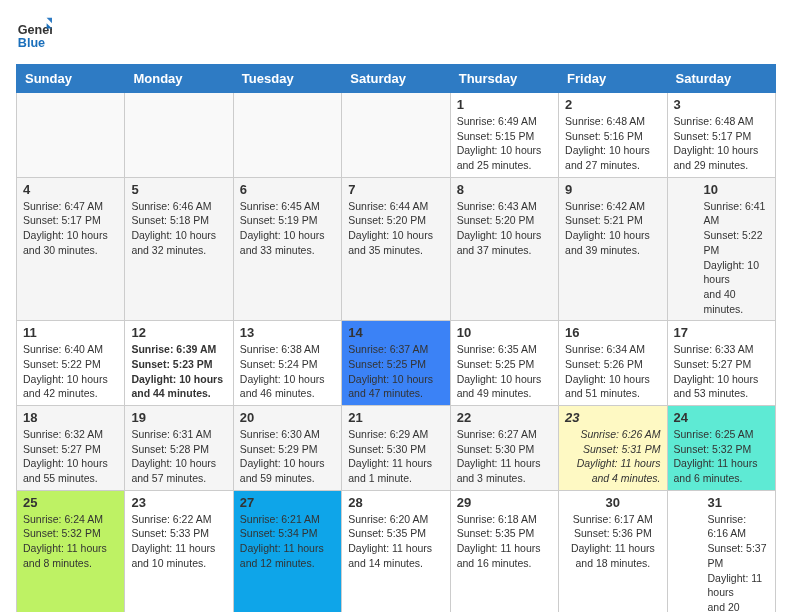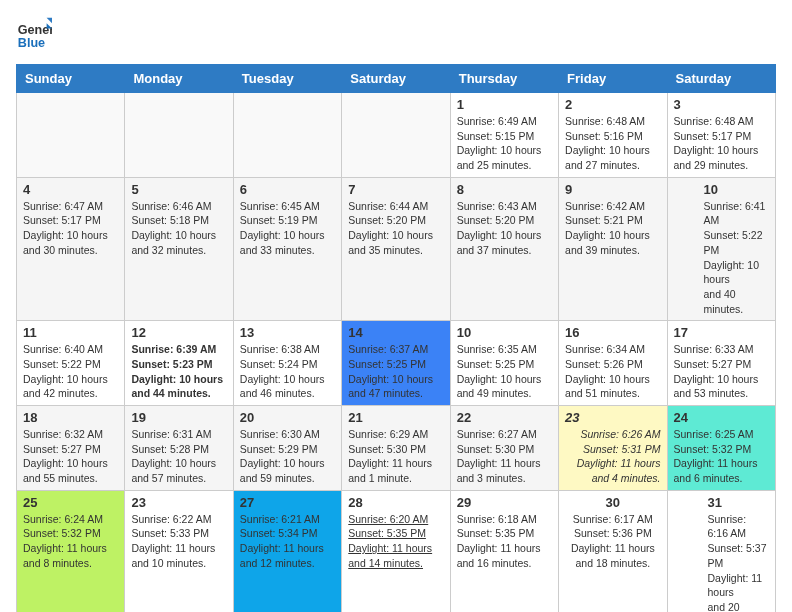--- a/index.html
+++ b/index.html
@@ -308,21 +308,21 @@
         </td>
         <td style="background: #0ea5e9;">
           <div class="day-number">27</div>
           <div class="day-info" style="white-space: pre-line;">Sunrise: 6:21 AM
 Sunset: 5:34 PM
 Daylight: 11 hours
 and 12 minutes.</div>
         </td>
         <td style="background: rgb(255, 255, 255);">
           <div class="day-number">28</div>
-          <div class="day-info" style="white-space: pre-line; text-decoration: underline;">Sunrise: 6:20 AM
+          <div class="day-info" style="white-space: pre-line;">Sunrise: 6:20 AM
 Sunset: 5:35 PM
 Daylight: 11 hours
 and 14 minutes.</div>
         </td>
         <td style="background: rgb(255, 255, 255);">
           <div class="day-number">29</div>
           <div class="day-info" style="white-space: pre-line;">Sunrise: 6:18 AM
 Sunset: 5:35 PM
 Daylight: 11 hours
 and 16 minutes.</div>

